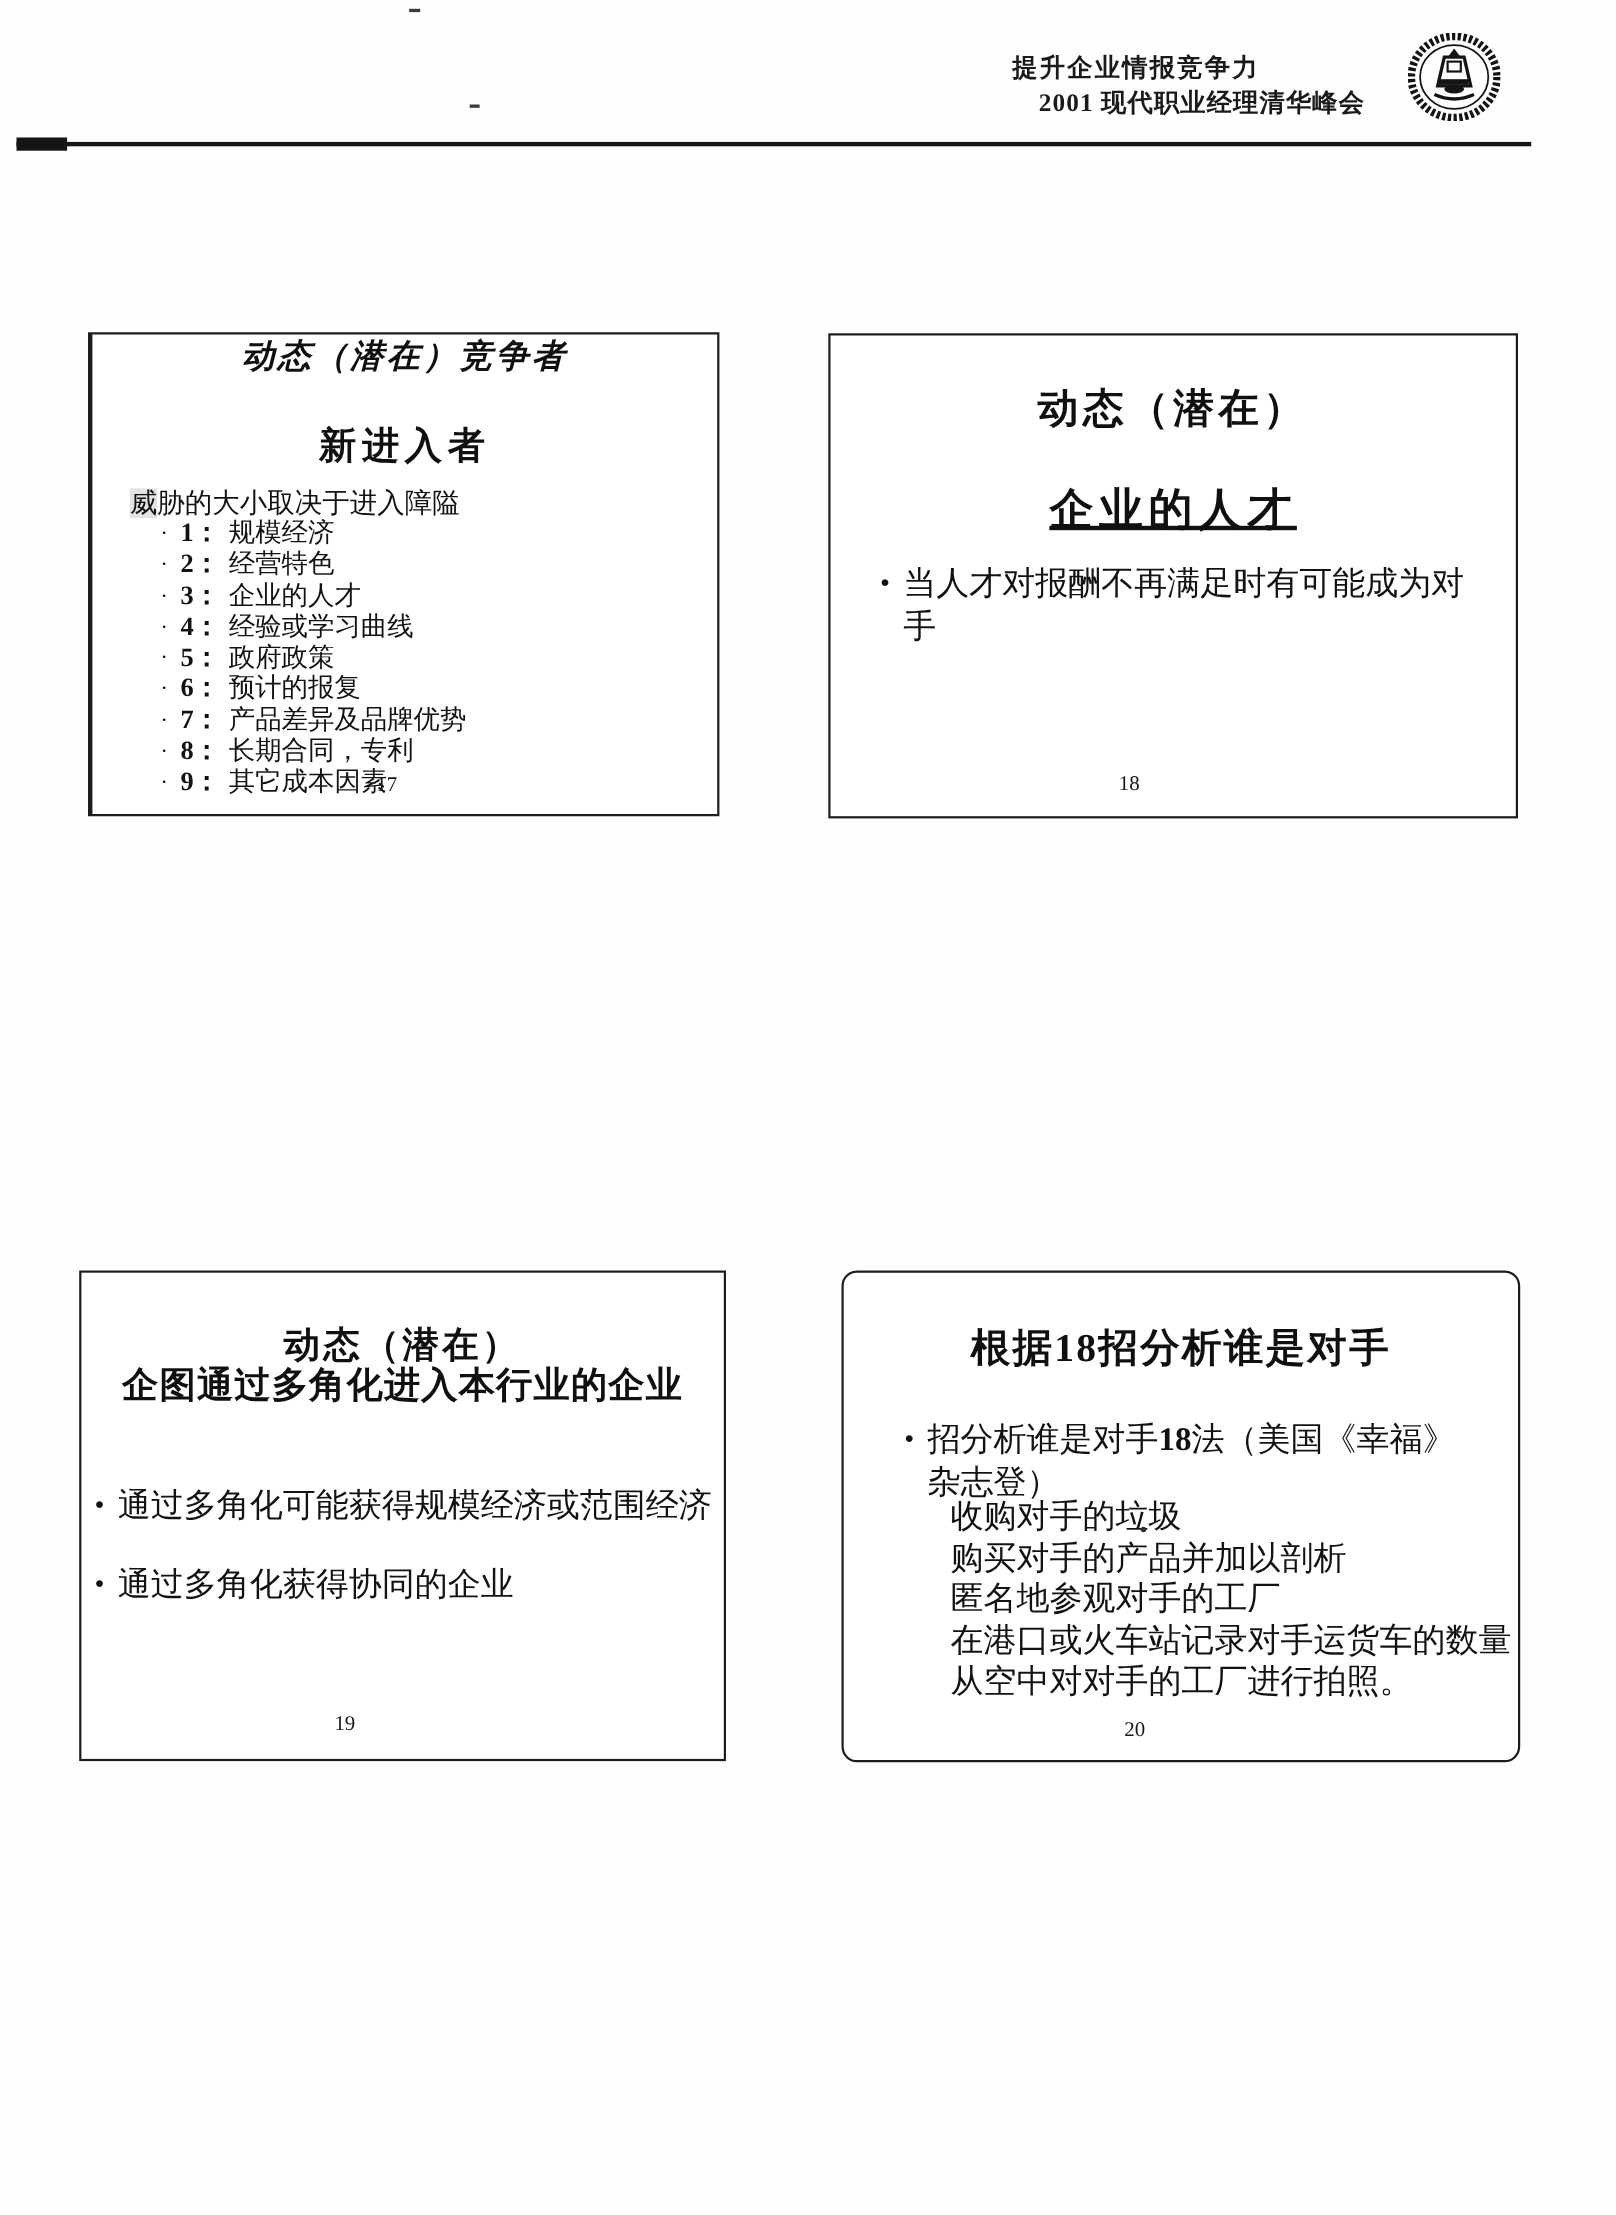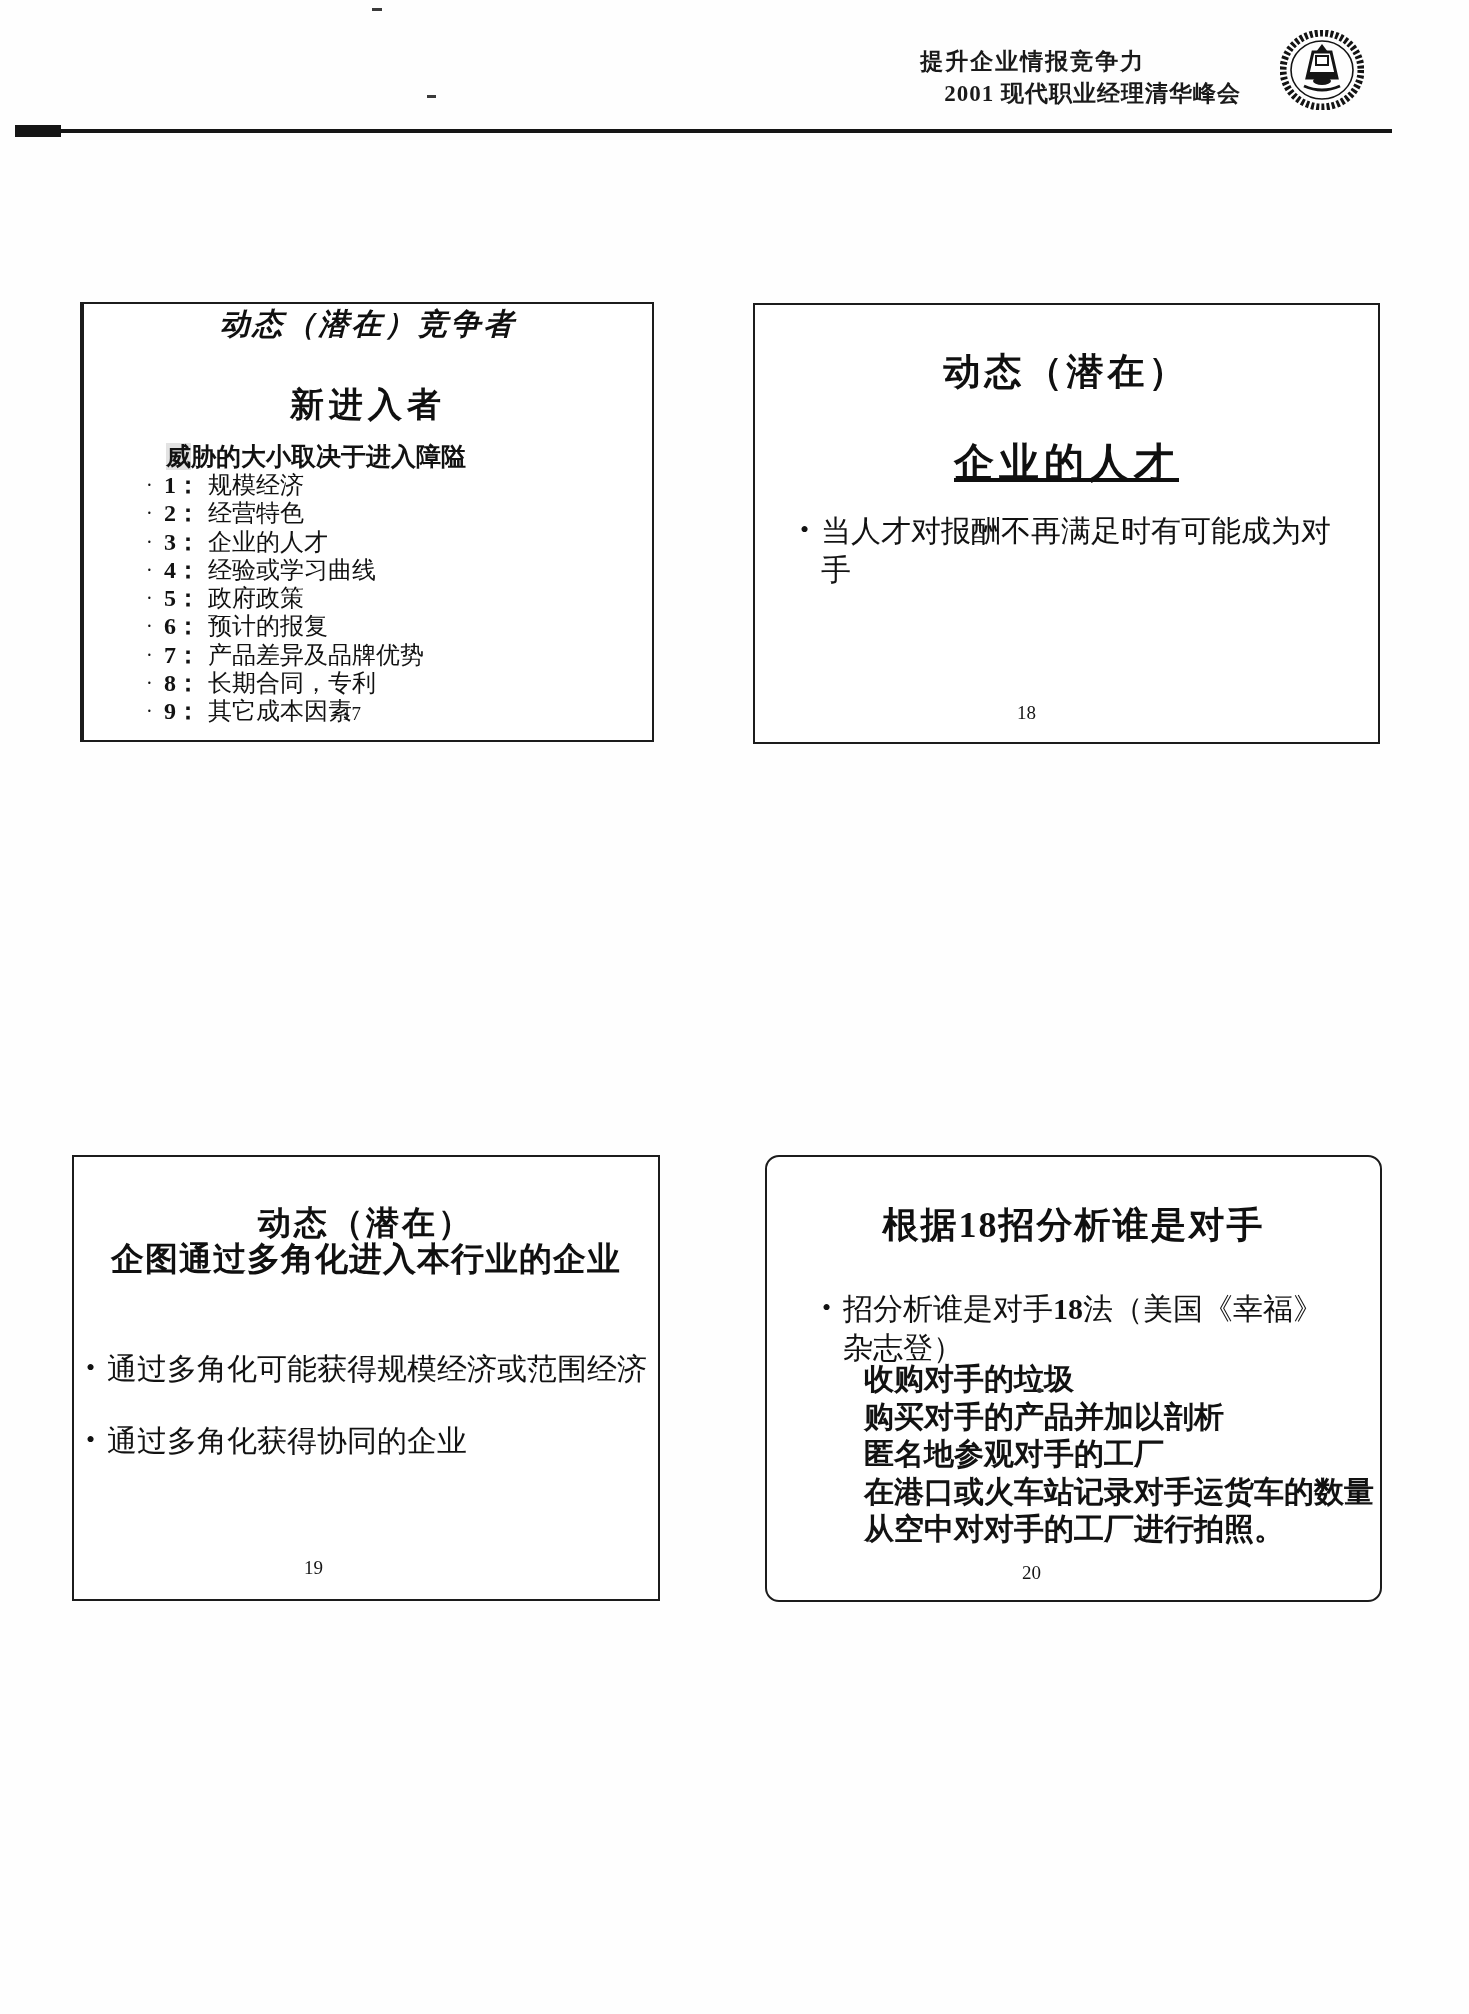--- a/index.html
+++ b/index.html
@@ -45,21 +45,21 @@
   #slide18 { left: 753px; top: 303px;  width: 623px; height: 437px; }
   #slide19 { left: 72px;  top: 1155px; width: 584px; height: 442px; }
   #slide20 { left: 765px; top: 1155px; width: 613px; height: 443px; border-radius: 14px; }
 
   .ttl { position: absolute; left: 0; width: 100%; text-align: center; font-weight: 600; color: #101010; }
   .pagenum { position: absolute; font-size: 19px; color: #161616; }
 
   
   #slide17 .t1 { top: 0; font-size: 30px; letter-spacing: 3px; font-style: italic; }
   #slide17 .t2 { top: 78px; font-size: 34px; letter-spacing: 5px; }
-  #slide17 .intro { position: absolute; left: 34px; top: 136px; font-size: 25px; font-weight: 700; margin-left: 48px; }
+  #slide17 .intro { position: absolute; left: 34px; top: 136px; font-size: 25px; font-weight: 400; }
   .hl { background: #e3e3e3; }
   #slide17 .items { position: absolute; left: 62px; top: 167px; }
   #slide17 .item { font-size: 24px; line-height: 28.3px; white-space: nowrap; }
   .item .dot { display: inline-block; width: 18px; font-size: 20px; vertical-align: 1px; }
   .item .num { font-weight: bold; margin-right: 8px; }
 
   
   #slide18 .t1 { top: 42px;  font-size: 37px; letter-spacing: 4px; }
   #slide18 .t2 { top: 130px; font-size: 40px; letter-spacing: 5px; text-decoration: underline; }
   .bullet-row { position: absolute; display: flex; }
@@ -72,21 +72,21 @@
   #slide19 .t2 { top: 80px; font-size: 33px; letter-spacing: 1px; }
   #slide19 .b1 { left: 12px; top: 192px; width: 565px; }
   #slide19 .b2 { left: 12px; top: 264px; width: 565px; }
 
   
   #slide20 .t1 { top: 44px; font-size: 36px; letter-spacing: 2px; }
   #slide20 .t1 .bnum { font-weight: bold; font-family: "Liberation Serif", serif; }
   #slide20 .bullet-row { left: 55px; top: 132px; width: 528px; }
   #slide20 .btxt .bnum { font-weight: bold; }
   #slide20 .methods { position: absolute; left: 97px; top: 203px; }
-  #slide20 .method { font-size: 30px; line-height: 37.5px; font-weight: 700; white-space: nowrap; }
+  #slide20 .method { font-size: 30px; line-height: 37.5px; font-weight: 400; white-space: nowrap; }
 
   .tiny-dot { position: absolute; width: 5px; height: 5px; background: #2f2f2f; border-radius: 50%; }
 </style>
 </head>
 <body>
 
 <div class="page">
 
   <div class="speck" style="left:372px; top:8px; width:10px; height:3px;"></div>
   <div class="speck" style="left:427px; top:95px; width:9px; height:3px;"></div>

